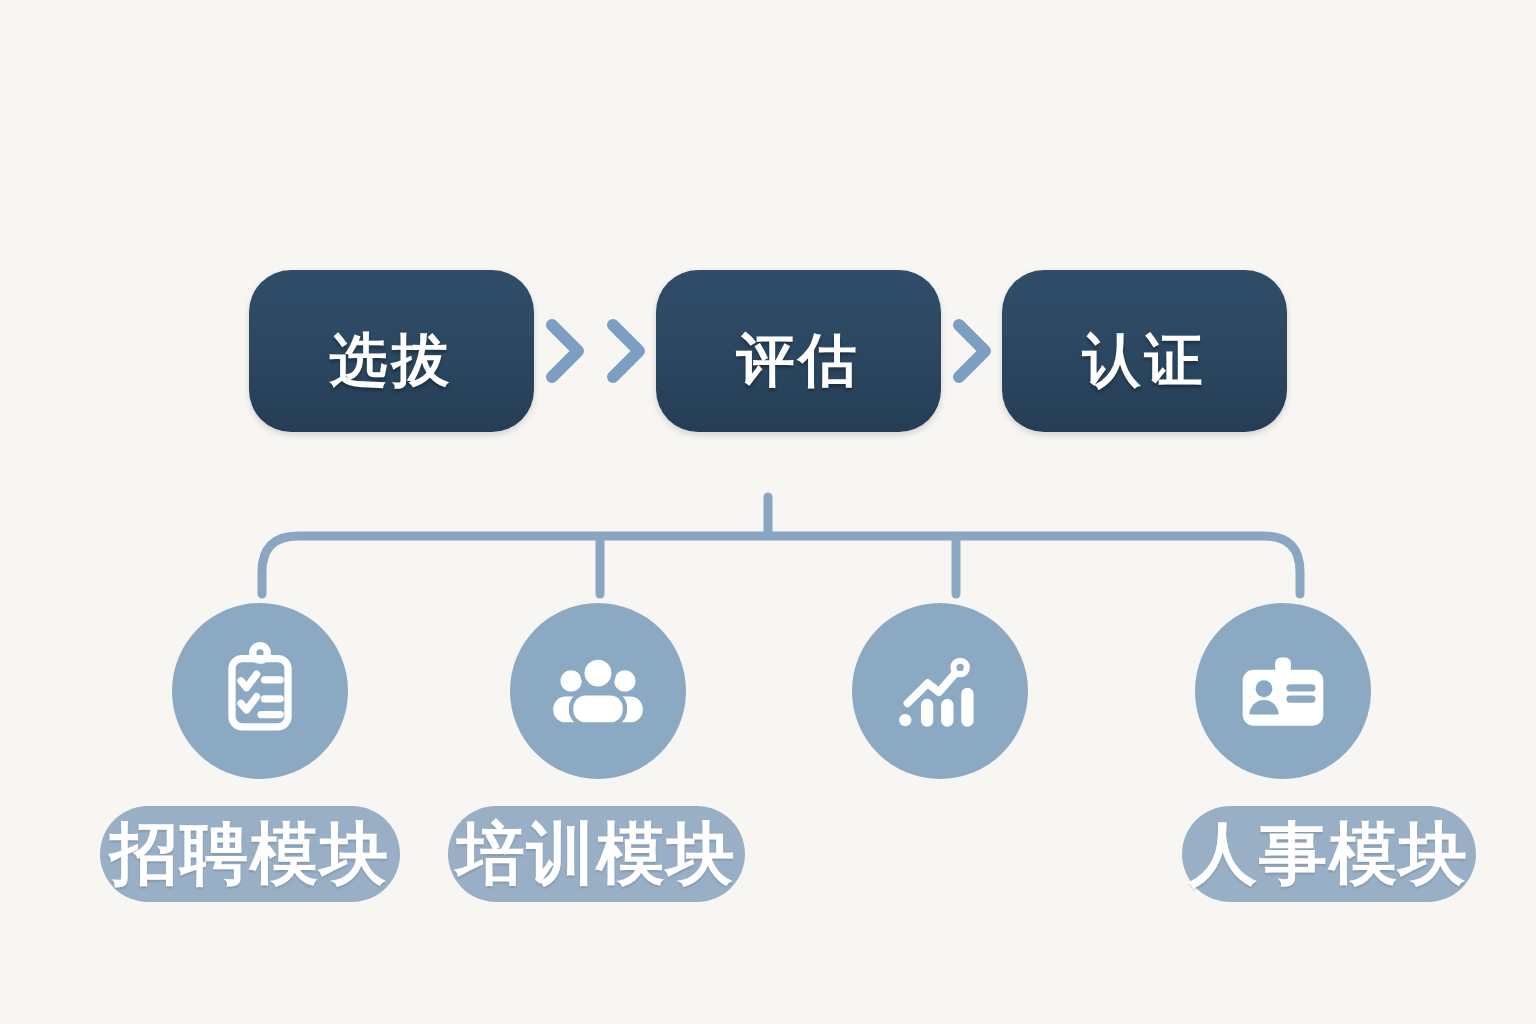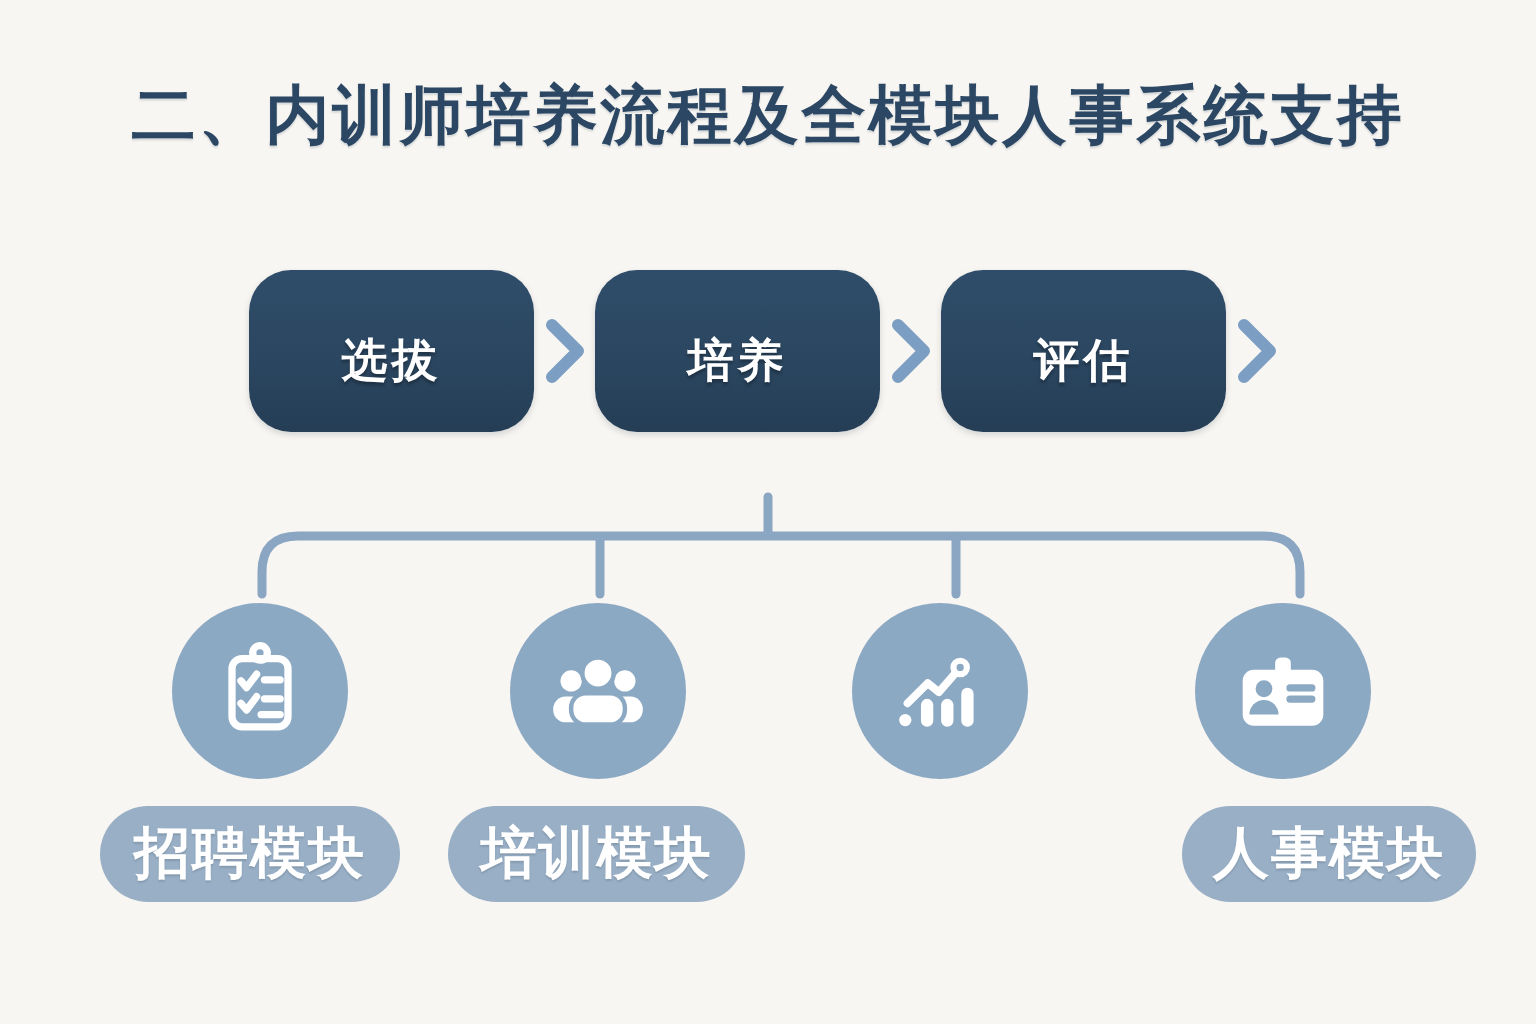--- a/index.html
+++ b/index.html
@@ -51,21 +51,21 @@
     height: 162px;
     border-radius: 42px;
     background: linear-gradient(180deg, #2f4d6a 0%, var(--box-navy) 55%, #253e56 100%);
     display: flex;
     justify-content: center;
     align-items: center;
     box-shadow: 0 3px 6px rgba(40,60,85,0.18);
   }
   .step-box span {
     color: var(--text-white);
-    font-size: 46px;
+    font-size: 58px;
     font-weight: 700;
     letter-spacing: 4px;
     text-shadow: 0 3px 3px rgba(0,0,0,0.28);
     margin-top: 20px;
   }
   .chevron {
     width: 61px;
     height: 162px;
     display: flex;
     justify-content: center;
@@ -127,57 +127,56 @@
     display: flex;
     justify-content: center;
     align-items: center;
   }
   .p1 { left: 100px; width: 300px; }
   .p2 { left: 448px; width: 297px; }
   .p3 { left: 793px; width: 297px; }
   .p4 { left: 1182px; width: 294px; }
   .pill span {
     color: var(--text-white);
-    font-size: 56px;
+    font-size: 68px;
     font-weight: 700;
     letter-spacing: 2px;
     text-shadow: 0 2px 2px rgba(0,0,0,0.12);
   }
 </style>
 </head>
 <body>
 
 <div class="canvas">
 
-  <h1 class="title">二、内训师培养流程及全模块人事系统支持</h1>
 
   <div class="flow-row">
     <div class="step-box">
       <span>选拔</span>
     </div>
     <div class="chevron">
       <svg width="46" height="80" viewBox="0 0 46 80">
           <polyline points="10,14 36,40 10,66"></polyline>
         </svg>
     </div>
-    <div class="step-box">
-      <span>培养</span>
-    </div>
     <div class="chevron">
       <svg width="46" height="80" viewBox="0 0 46 80">
           <polyline points="10,14 36,40 10,66"></polyline>
         </svg>
     </div>
     <div class="step-box">
       <span>评估</span>
     </div>
     <div class="chevron">
       <svg width="46" height="80" viewBox="0 0 46 80">
           <polyline points="10,14 36,40 10,66"></polyline>
         </svg>
+    </div>
+    <div class="step-box">
+      <span>认证</span>
     </div>
   </div>
 
   <svg class="connector" width="1536" height="1024" viewBox="0 0 1536 1024">
     <path d="M768 497 L768 534"></path>
     <path d="M262 594 L262 572 Q262 536 298 536 L1264 536 Q1300 536 1300 572 L1300 594"></path>
     <path d="M600 537 L600 594"></path>
     <path d="M956 537 L956 594"></path>
   </svg>
 

